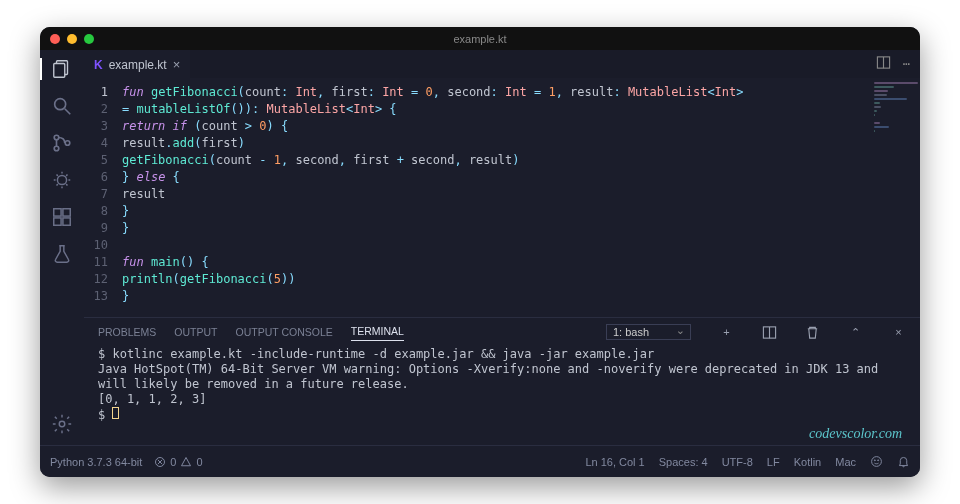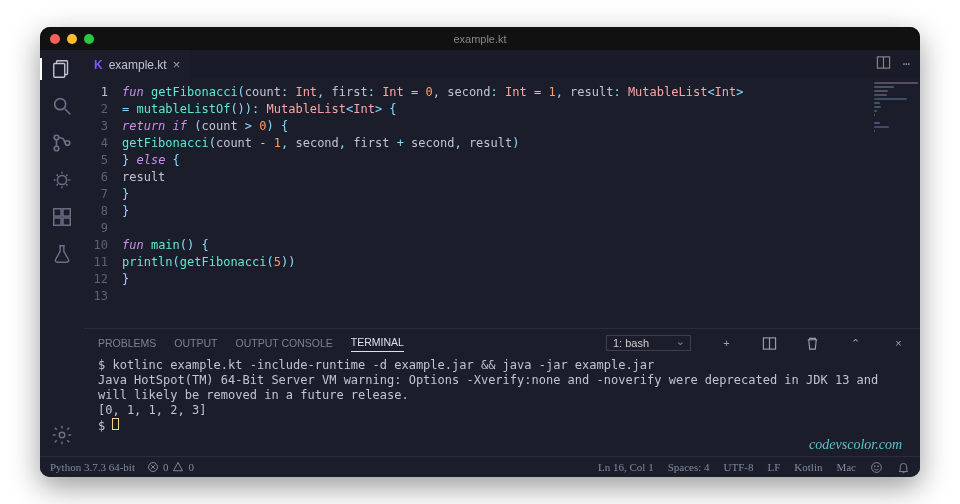--- a/index.html
+++ b/index.html
@@ -136,25 +136,25 @@
   color: #c0c5d0; font-size: 12px; line-height: 15px;
   position: relative;
   white-space: pre-wrap;
 }
 .watermark {
   position: absolute; right: 18px; bottom: 4px;
   color: #5cc6cc; font-style: italic;
   font-family: Georgia, serif; font-size: 14px;
 }
 .statusbar {
-  height: 21px; background: #1b1d2b;
+  height: 32px; background: #1b1d2b;
   border-top: 1px solid #2a2d40;
   display: flex; align-items: center;
   padding: 0 10px; gap: 12px;
-  font-family: Liberation Serif, serif;
+  font-family: Liberation Sans, sans-serif;
   font-size: 11px; color: #8289a0;
 }
 .statusbar .right { margin-left: auto; display: flex; gap: 14px; align-items: center; }
 .status-item { display: flex; align-items: center; gap: 4px; }
 .tok-kw { color: #c792ea; font-style: italic; }
 .tok-fn { color: #5eead4; }
 .tok-type { color: #fca5a5; }
 .tok-num { color: #ff9e64; }
 .tok-param { color: #c0c5d0; }
 .tok-punct { color: #89ddff; }
@@ -254,20 +254,21 @@
               <div class="ln">9</div>
               <div class="ln">10</div>
               <div class="ln">11</div>
               <div class="ln">12</div>
               <div class="ln">13</div>
             </div>
           <div class="code" id="code">
               <div><span class="tok-kw">fun </span><span class="tok-fn">getFibonacci</span><span class="tok-punct">(</span><span class="tok-param">count</span><span class="tok-punct">: </span><span class="tok-type">Int</span><span class="tok-punct">, </span><span class="tok-param">first</span><span class="tok-punct">: </span><span class="tok-type">Int</span><span class="tok-punct"> = </span><span class="tok-num">0</span><span class="tok-punct">, </span><span class="tok-param">second</span><span class="tok-punct">: </span><span class="tok-type">Int</span><span class="tok-punct"> = </span><span class="tok-num">1</span><span class="tok-punct">, </span><span class="tok-param">result</span><span class="tok-punct">: </span><span class="tok-type">MutableList</span><span class="tok-punct">&lt;</span><span class="tok-type">Int</span><span class="tok-punct">&gt;</span></div>
               <div><span class="tok-punct">= </span><span class="tok-fn">mutableListOf</span><span class="tok-punct">()</span><span class="tok-punct">): </span><span class="tok-type">MutableList</span><span class="tok-punct">&lt;</span><span class="tok-type">Int</span><span class="tok-punct">&gt; {</span></div>
               <div><span class="tok-plain">    </span><span class="tok-kw">return if </span><span class="tok-punct">(</span><span class="tok-plain">count </span><span class="tok-punct">&gt;</span><span class="tok-plain"> </span><span class="tok-num">0</span><span class="tok-punct">) {</span></div>
+              <div><span class="tok-plain">        result</span><span class="tok-punct">.</span><span class="tok-fn">add</span><span class="tok-punct">(</span><span class="tok-plain">first</span><span class="tok-punct">)</span></div>
               <div><span class="tok-plain">        </span><span class="tok-fn">getFibonacci</span><span class="tok-punct">(</span><span class="tok-plain">count </span><span class="tok-punct">-</span><span class="tok-plain"> </span><span class="tok-num">1</span><span class="tok-punct">, </span><span class="tok-plain">second</span><span class="tok-punct">, </span><span class="tok-plain">first </span><span class="tok-punct">+</span><span class="tok-plain"> second</span><span class="tok-punct">, </span><span class="tok-plain">result</span><span class="tok-punct">)</span></div>
               <div><span class="tok-plain">    </span><span class="tok-punct">}</span><span class="tok-kw"> else </span><span class="tok-punct">{</span></div>
               <div><span class="tok-plain">        result</span></div>
               <div><span class="tok-plain">    </span><span class="tok-punct">}</span></div>
               <div><span class="tok-punct">}</span></div>
               <div>&nbsp;</div>
               <div><span class="tok-kw">fun </span><span class="tok-fn">main</span><span class="tok-punct">() {</span></div>
               <div><span class="tok-plain">    </span><span class="tok-fn">println</span><span class="tok-punct">(</span><span class="tok-fn">getFibonacci</span><span class="tok-punct">(</span><span class="tok-num">5</span><span class="tok-punct">))</span></div>
               <div><span class="tok-punct">}</span></div>
             </div>

